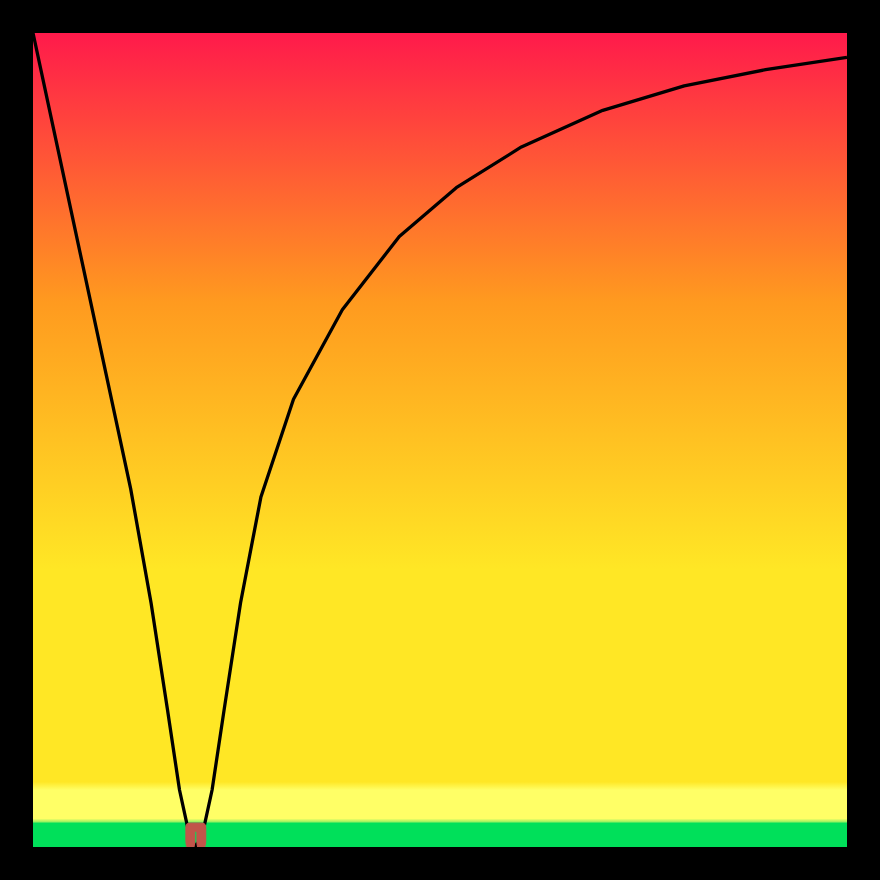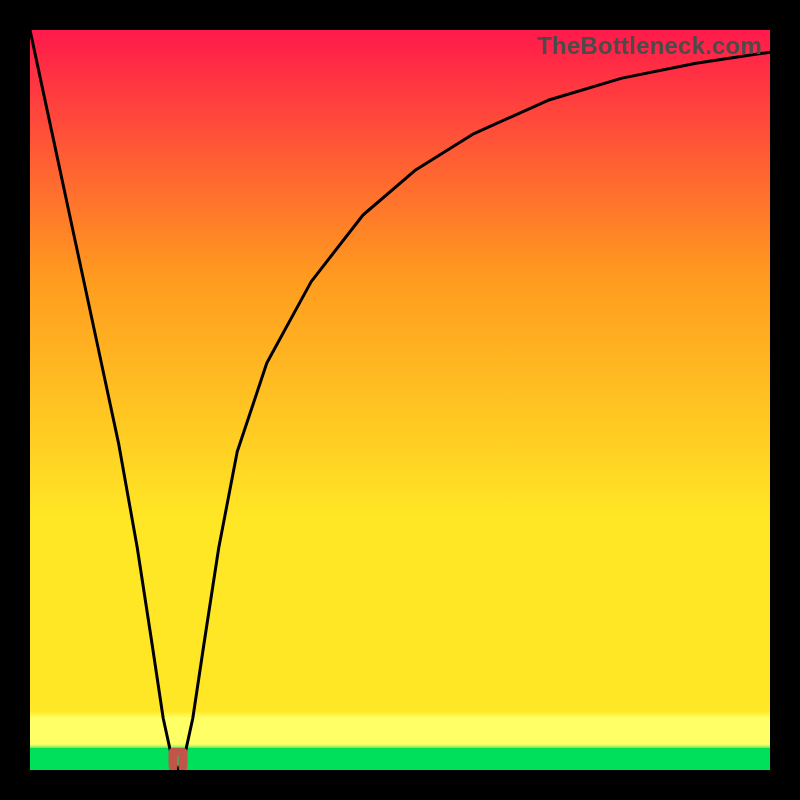--- a/index.html
+++ b/index.html
@@ -46,14 +46,13 @@
           <stop offset="96.50%" stop-color="#ffff66"></stop>
           <stop offset="97.50%" stop-color="#00e05a"></stop>
           <stop offset="100.00%" stop-color="#00e05a"></stop>
         </linearGradient>
     </defs>
     <rect id="bg-rect" x="0" y="0" width="740" height="740" fill="url(#bg-grad)"></rect>
     <rect id="green-band" x="0" width="740" fill="#00e05a" y="717.8" height="22.2"></rect>
     <path id="curve" fill="none" stroke-width="3" stroke-linejoin="round" d="M0.00 0.00 L22.20 103.60 L44.40 207.20 L66.60 310.80 L88.80 414.40 L107.30 518.00 L122.10 614.20 L133.20 688.20 L142.08 728.90 L148.00 740.00 L153.92 728.90 L162.80 688.20 L173.90 614.20 L188.70 518.00 L207.20 421.80 L236.80 333.00 L281.20 251.60 L333.00 185.00 L384.80 140.60 L444.00 103.60 L518.00 70.30 L592.00 48.10 L666.00 33.30 L740.00 22.20" stroke="#000000"></path>
     <path id="marker" fill="#c1554a" stroke="#c1554a" stroke-width="1" d="M 139 722.3 L 139 734.3 Q 139 742.3 144 742.3 Q 147 742.3 147 734.3 L 147 726.3 Q 148 724.3 149 726.3 L 149 734.3 Q 149 742.3 152 742.3 Q 157 742.3 157 734.3 L 157 722.3 Q 157 718.3 153 718.3 L 143 718.3 Q 139 718.3 139 722.3 Z"></path>
   </svg>
-  <div class="watermark">TheBottleneck.com</div>
 </div>
 
 </body></html>

